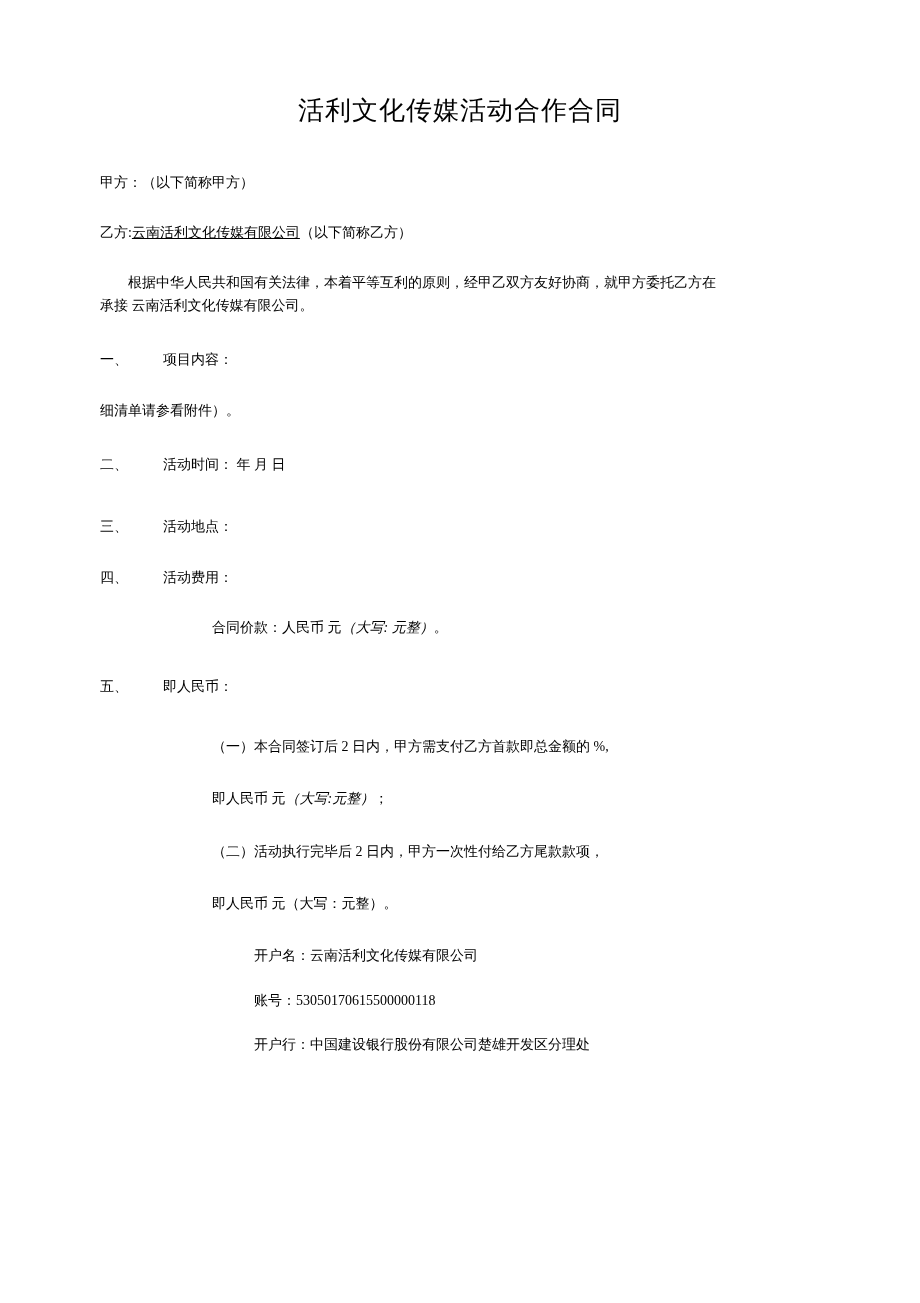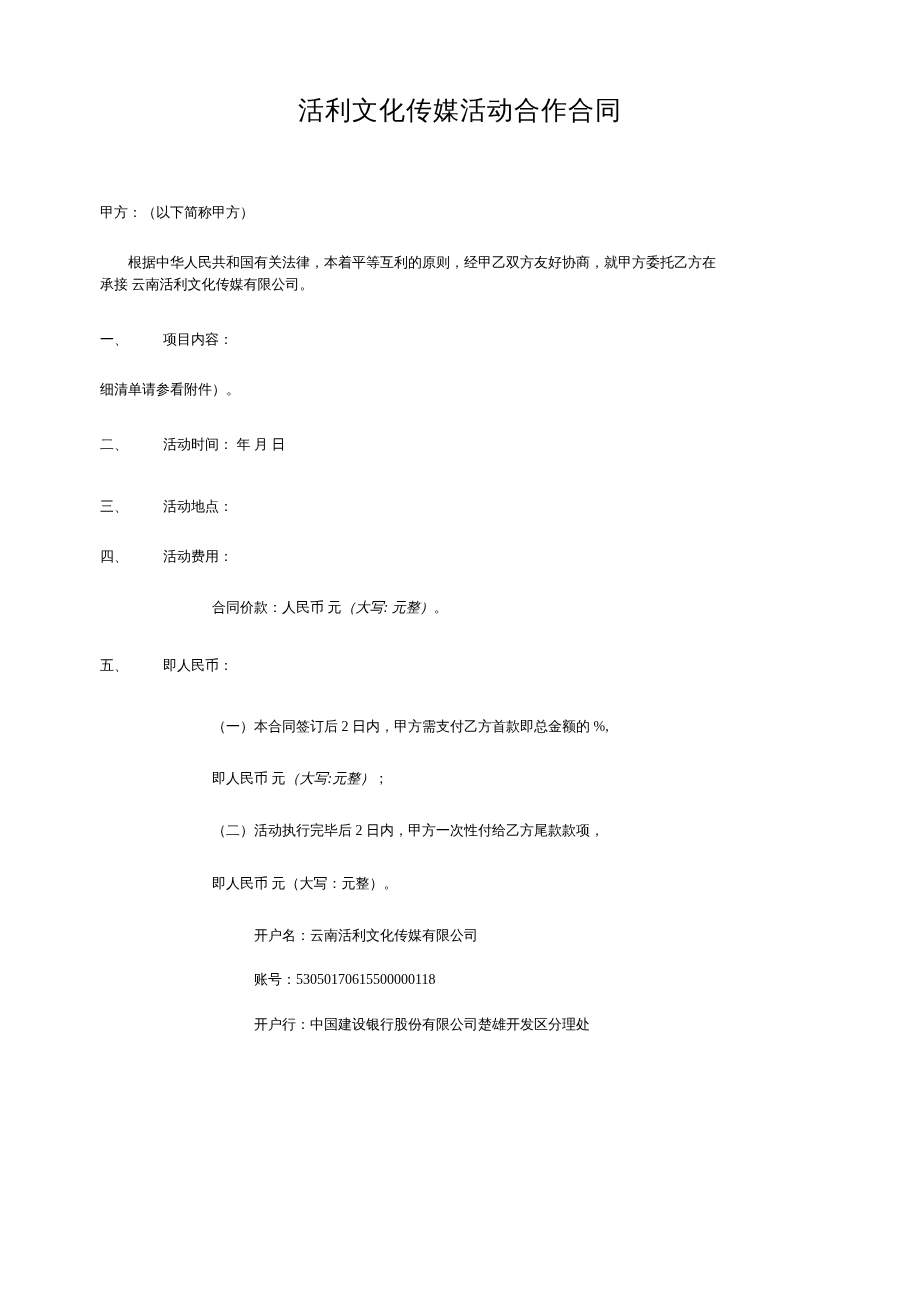--- a/index.html
+++ b/index.html
@@ -14,21 +14,21 @@
     min-height: 1303px;
     box-sizing: border-box;
     padding: 90px 100px 60px 100px;
     font-size: 14px;
     line-height: 1.6;
   }
   .title {
     text-align: center;
     font-size: 26px;
     font-weight: 400;
-    margin-bottom: 70px;
+    margin-bottom: 40px;
     letter-spacing: 1px;
   }
   .para {
     margin-bottom: 28px;
   }
   .underline {
     text-decoration: underline;
   }
   .indent {
     text-indent: 2em;
@@ -62,20 +62,23 @@
 </style>
 </head>
 <body>
 
 <div class="page">
 
   <div class="title">活利文化传媒活动合作合同</div>
 
   <div class="para">甲方：（以下简称甲方）</div>
 
+  <div class="para">
+    <span>乙方:</span><span class="underline">云南活利文化传媒有限公司</span><span>（以下简称乙方）</span>
+  </div>
 
   <div class="block-gap">
     <div class="indent">根据中华人民共和国有关法律，本着平等互利的原则，经甲乙双方友好协商，就甲方委托乙方在</div>
     <div>承接 云南活利文化传媒有限公司。</div>
   </div>
 
   <div class="section-line">
     <span class="num">一、</span><span>项目内容：</span>
   </div>
 

